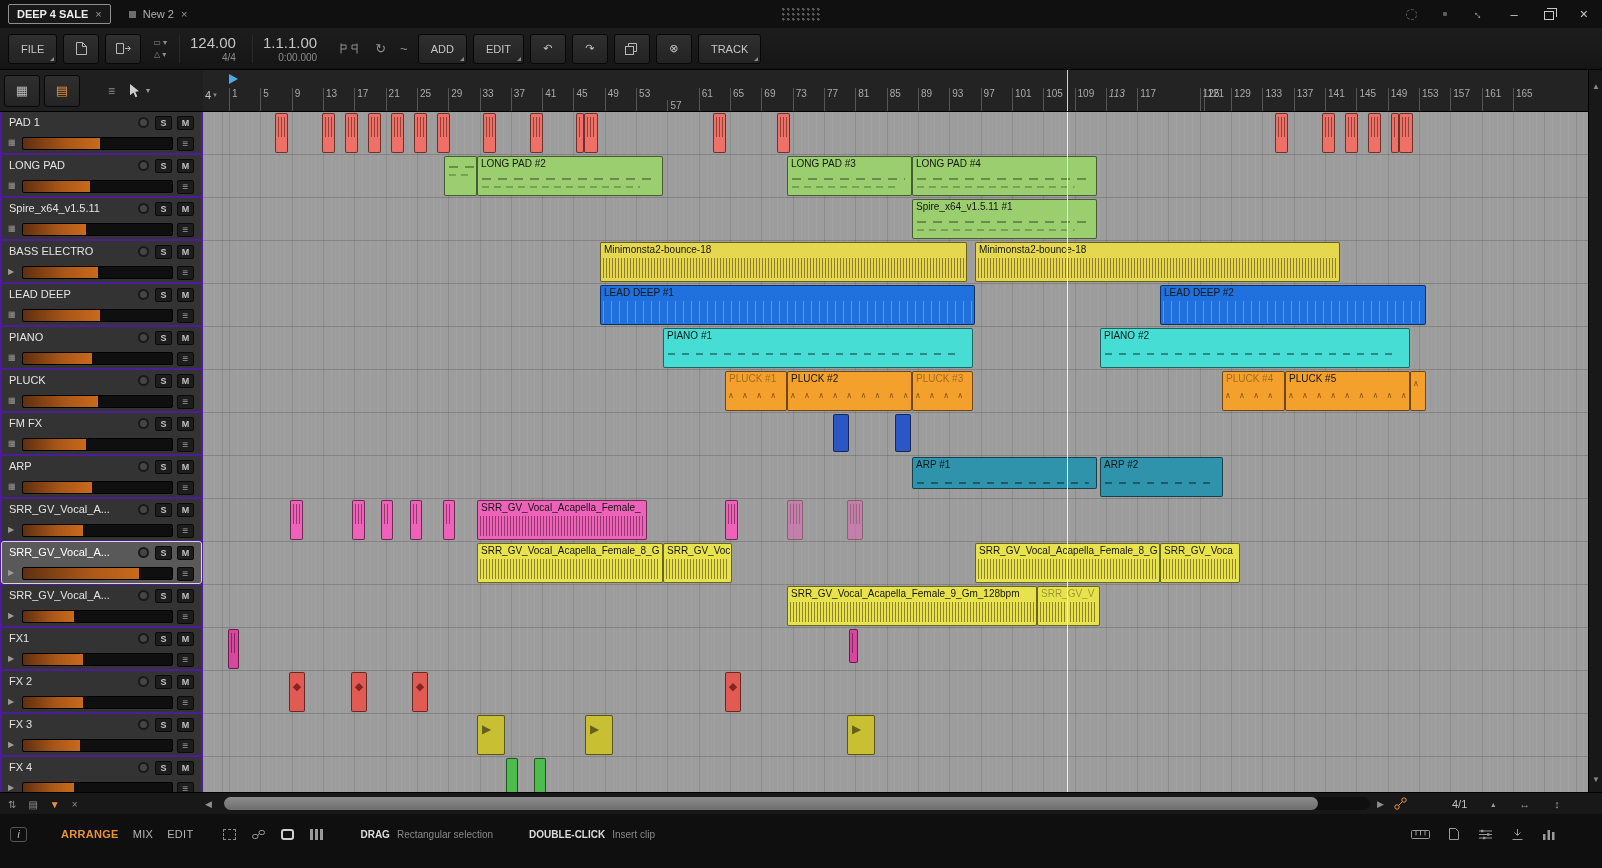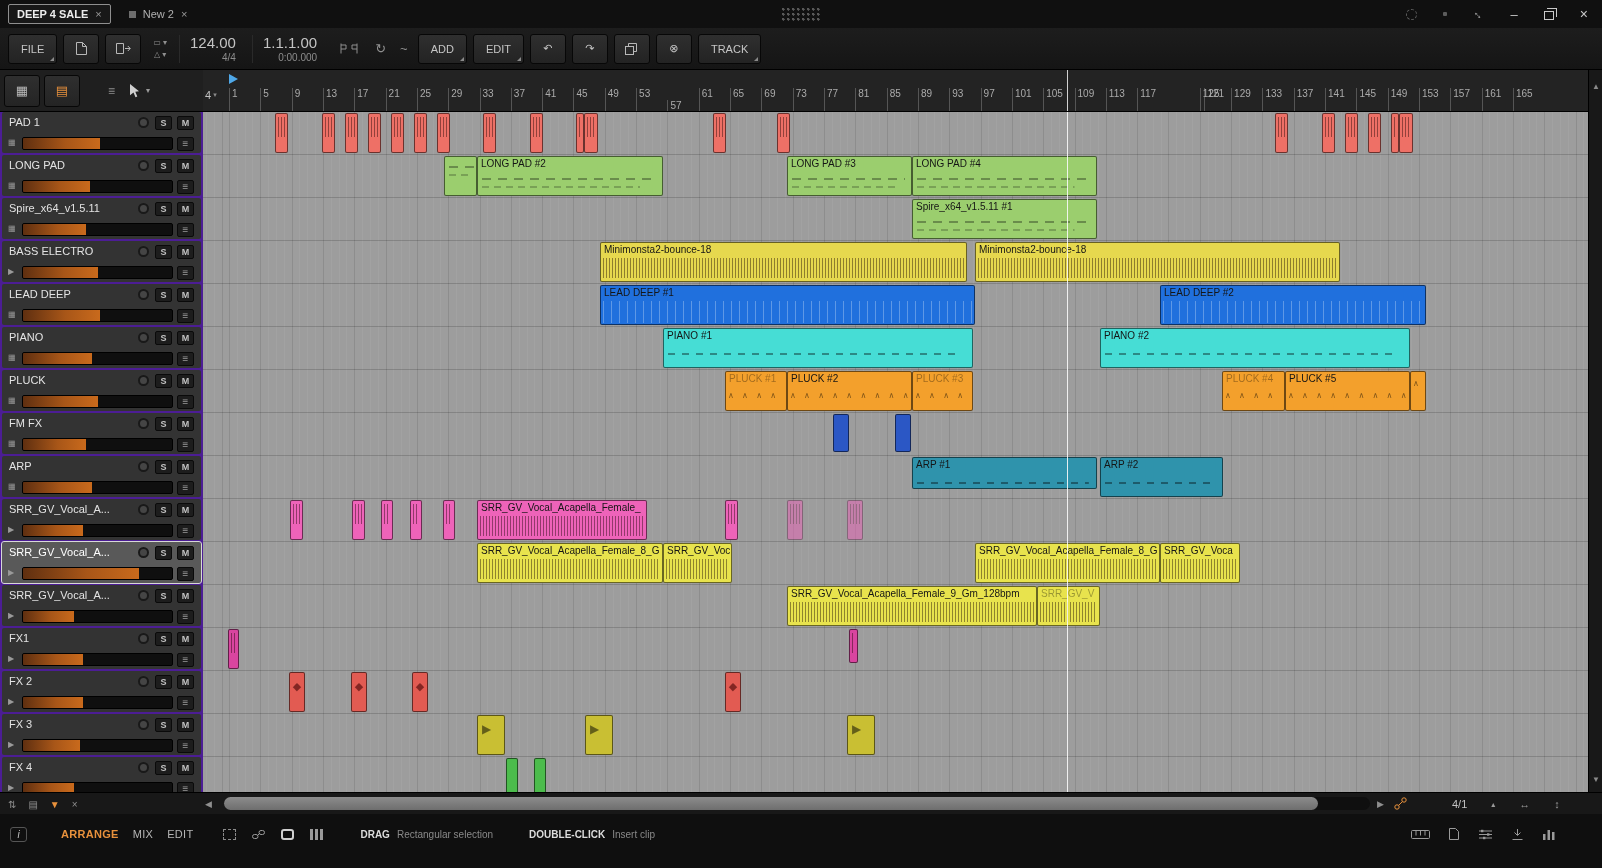--- a/index.html
+++ b/index.html
@@ -236,21 +236,21 @@
         <span class="rtick" style="left: 589.688px;">73</span>
         <span class="rtick" style="left: 621.004px;">77</span>
         <span class="rtick" style="left: 652.32px;">81</span>
         <span class="rtick" style="left: 683.636px;">85</span>
         <span class="rtick" style="left: 714.952px;">89</span>
         <span class="rtick" style="left: 746.268px;">93</span>
         <span class="rtick" style="left: 777.584px;">97</span>
         <span class="rtick" style="left: 808.9px;">101</span>
         <span class="rtick" style="left: 840.216px;">105</span>
         <span class="rtick" style="left: 871.532px;">109</span>
-        <span class="rtick" style="left: 902.848px;">113</span>
+        <span class="rtick" style="left: 902.848px; font-style: italic;">113</span>
         <span class="rtick" style="left: 934.164px;">117</span>
         <span class="rtick" style="left: 965.48px; margin-left: 36px;">121</span>
         <span class="rtick" style="left: 996.796px;">125</span>
         <span class="rtick" style="left: 1028.11px;">129</span>
         <span class="rtick" style="left: 1059.43px;">133</span>
         <span class="rtick" style="left: 1090.74px;">137</span>
         <span class="rtick" style="left: 1122.06px;">141</span>
         <span class="rtick" style="left: 1153.38px;">145</span>
         <span class="rtick" style="left: 1184.69px;">149</span>
         <span class="rtick" style="left: 1216.01px;">153</span>

